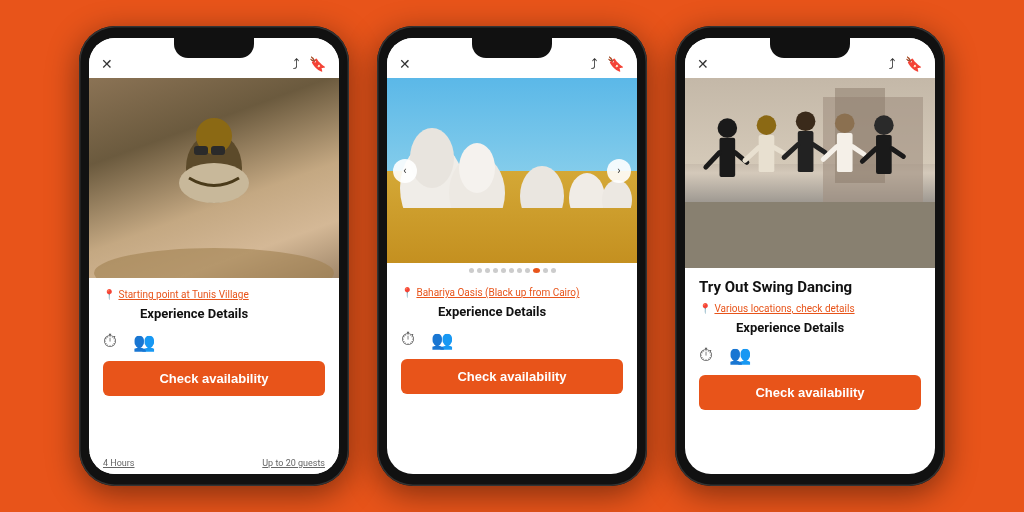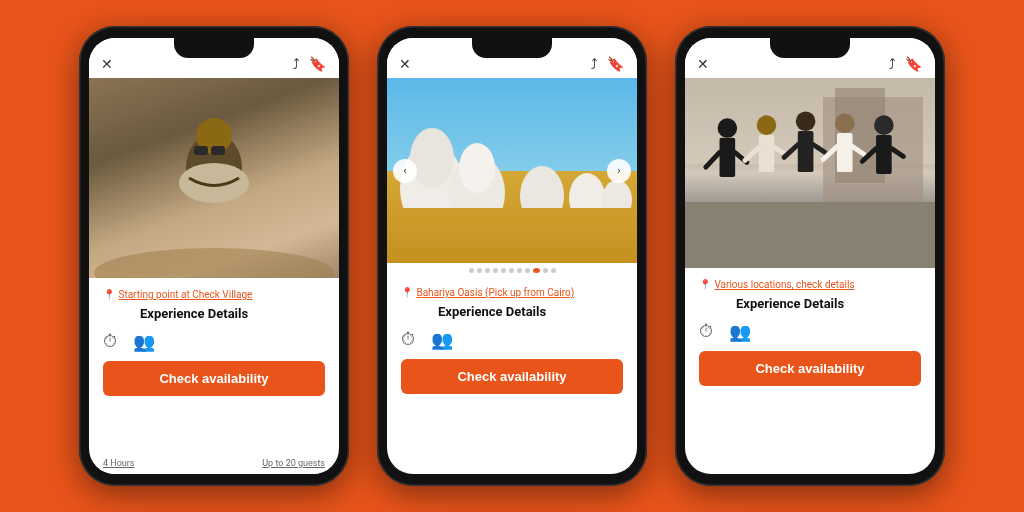--- a/index.html
+++ b/index.html
@@ -261,21 +261,21 @@
 
           <path d="M100 100 Q125 115 150 100" stroke="#4A3A1A" stroke-width="3" fill="none"></path>
 
           <ellipse cx="125" cy="195" rx="120" ry="25" fill="#A08050" opacity="0.6"></ellipse>
         </svg>
       </div>
 
       <div class="phone-content">
         <div class="location-row">
           <span class="location-icon">📍</span>
-          <span class="location-text">Starting point at Check Village</span>
+          <span class="location-text">Starting point at Tunis Village</span>
         </div>
         <div class="experience-details-label">Experience Details</div>
         <div class="details-icons-row">
           <span class="detail-icon">⏱</span>
           <span class="detail-icon">👥</span>
         </div>
         <button class="check-availability-btn">Check availability</button>
       </div>
 
       <div class="bottom-info-row">
@@ -330,21 +330,21 @@
         <div class="dot"></div>
         <div class="dot"></div>
         <div class="dot active"></div>
         <div class="dot"></div>
         <div class="dot"></div>
       </div>
 
       <div class="phone-content">
         <div class="location-row">
           <span class="location-icon">📍</span>
-          <span class="location-text">Bahariya Oasis (Pick up from Cairo)</span>
+          <span class="location-text">Bahariya Oasis (Black up from Cairo)</span>
         </div>
         <div class="experience-details-label">Experience Details</div>
         <div class="details-icons-row">
           <span class="detail-icon">⏱</span>
           <span class="detail-icon">👥</span>
         </div>
         <button class="check-availability-btn">Check availability</button>
       </div>
     </div>
   </div>
@@ -395,20 +395,21 @@
           <line x1="158" y1="44" x2="170" y2="52" stroke="#F5F0E8" stroke-width="5" stroke-linecap="round"></line>
 
           <circle cx="190" cy="22" r="10" fill="#2A2A2A"></circle>
           <rect x="182" y="32" width="16" height="40" fill="#1A1A1A" rx="2"></rect>
           <line x1="182" y1="46" x2="168" y2="59" stroke="#1A1A1A" stroke-width="5" stroke-linecap="round"></line>
           <line x1="198" y1="46" x2="210" y2="54" stroke="#1A1A1A" stroke-width="5" stroke-linecap="round"></line>
         </svg>
       </div>
 
       <div class="phone-content">
+        <div class="experience-title">Try Out Swing Dancing</div>
         <div class="location-row">
           <span class="location-icon">📍</span>
           <span class="location-text">Various locations, check details</span>
         </div>
         <div class="experience-details-label">Experience Details</div>
         <div class="details-icons-row">
           <span class="detail-icon">⏱</span>
           <span class="detail-icon">👥</span>
         </div>
         <button class="check-availability-btn">Check availability</button>

